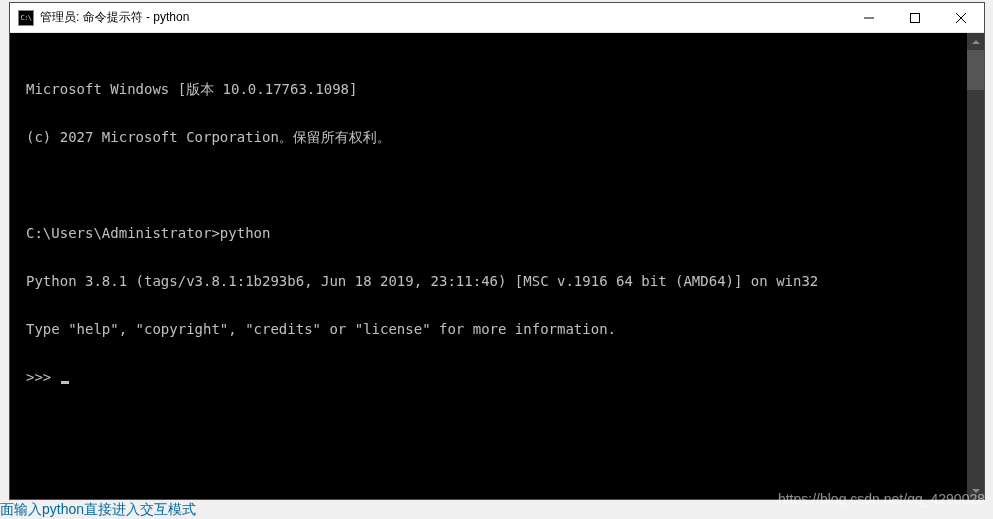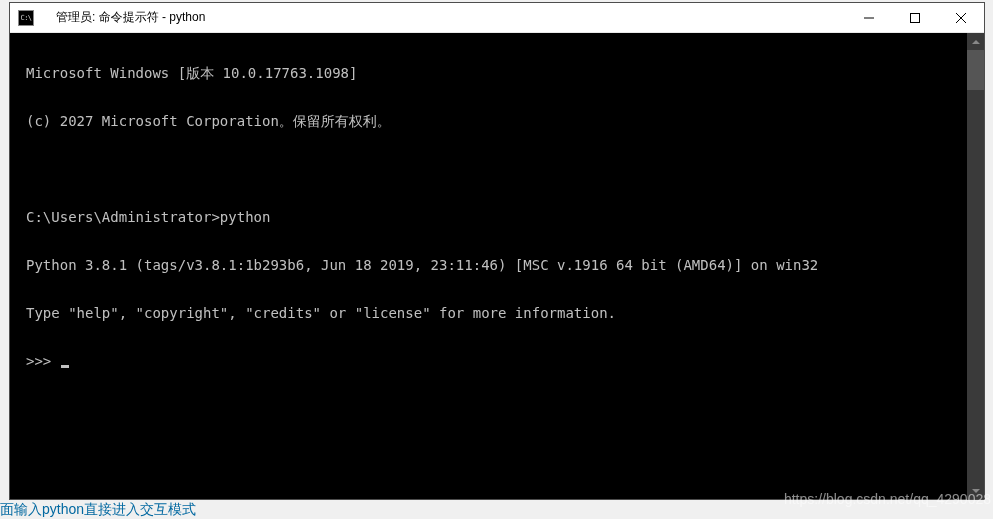--- a/index.html
+++ b/index.html
@@ -47,21 +47,20 @@
     .titlebar-icon-text {
       color: #ccc;
       font-size: 7px;
       font-family: monospace;
       letter-spacing: -0.5px;
     }
     .title-text {
       font-size: 12px;
       color: #000;
       flex: 1;
-      margin-left: 16px;
     }
     .window-controls {
       display: flex;
       height: 100%;
     }
     .win-btn {
       width: 46px;
       height: 100%;
       display: flex;
       align-items: center;
@@ -81,24 +80,24 @@
       font-family: "NSimSun", "SimSun", "Consolas", monospace;
       font-size: 14px;
       line-height: 16px;
       padding: 1px 0 0 0;
       position: relative;
       overflow: hidden;
       white-space: pre;
     }
     .console-content {
       position: absolute;
-      left: 16px;
+      left: 0;
       top: 0;
       right: 17px;
-      padding: 0;
+      padding: 16px;
     }
     .console-line {
       white-space: pre;
       min-height: 16px;
     }
     .cursor {
       display: inline-block;
       width: 8px;
       height: 3px;
       background: #c0c0c0;
@@ -145,21 +144,21 @@
       border-right: 4px solid transparent;
     }
     .scroll-arrow.up {
       border-bottom: 4px solid #888;
     }
     .scroll-arrow.down {
       border-top: 4px solid #888;
     }
     .watermark {
       position: absolute;
-      right: 2px;
+      right: 8px;
       bottom: 12px;
       color: rgba(255,255,255,0.55);
       font-size: 14px;
       font-family: Arial, sans-serif;
       pointer-events: none;
     }
     .bg-text {
       position: absolute;
       left: 0;
       bottom: 0;

